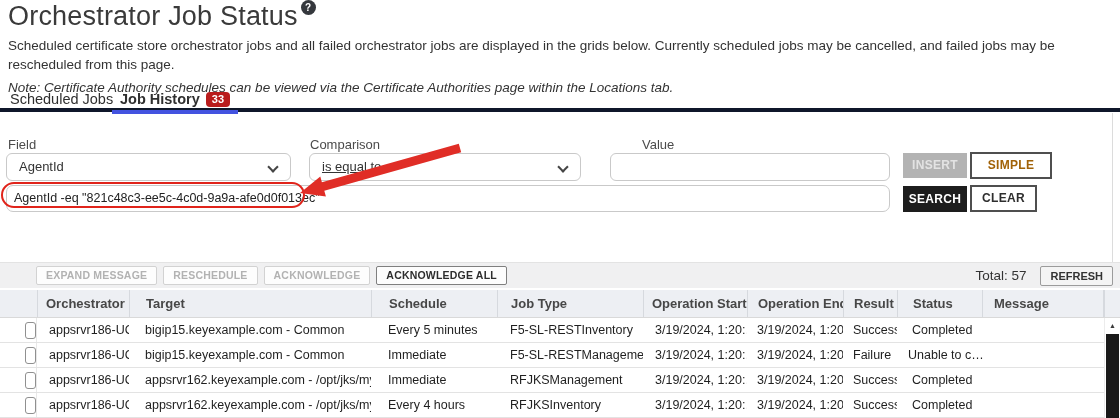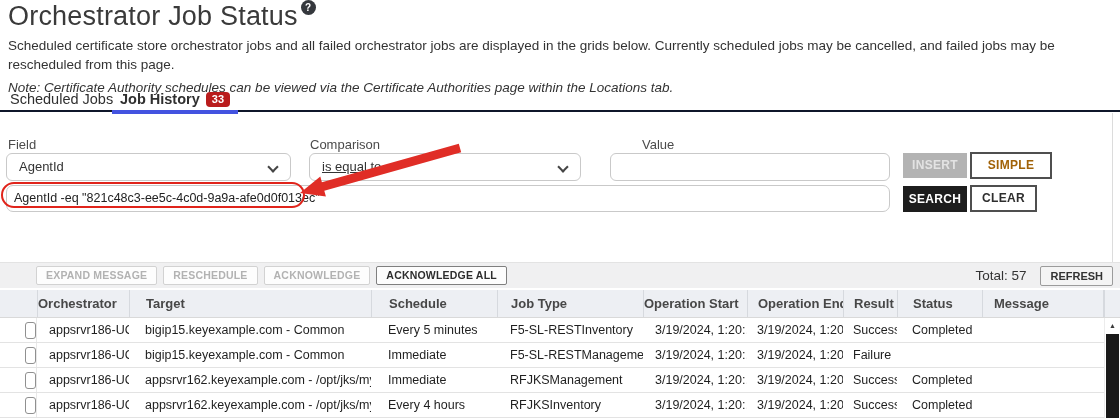--- a/index.html
+++ b/index.html
@@ -8,21 +8,21 @@
   .page { position:relative; width:1120px; height:418px; background:#fff; overflow:hidden; }
 
   
   .title { position:absolute; left:8px; top:0px; font-size:27px; font-weight:400; color:#3a3a3a; letter-spacing:.2px; }
   .help-badge { display:inline-block; vertical-align:14px; margin-left:3px; width:15px; height:15px; border-radius:50%;
     background:#35383d; color:#fff; font-size:10px; font-weight:bold; text-align:center; line-height:15px; }
   .desc { position:absolute; left:8px; top:36px; width:1098px; font-size:13.5px; line-height:19px; color:#333; }
   .note { position:absolute; left:8px; top:80px; width:1098px; font-size:13.5px; font-style:italic; color:#333; }
 
   
-  .tabbar { position:absolute; left:0; top:93px; width:1120px; height:19px; border-bottom:2px solid #0f172a; }
+  .tabbar { position:absolute; left:0; top:93px; width:1120px; height:19px; border-bottom:4px solid #0f172a; }
   .tab { position:absolute; top:-2px; font-size:14.5px; color:#2f2f2f; cursor:pointer; white-space:nowrap; }
   .tab-1 { left:10px; }
   .tab-2 { left:112px; padding:0 8px; font-weight:bold; }
   .tab-badge { display:inline-block; margin-left:6px; background:#b91c1c; color:#fff; font-size:11px; font-weight:bold;
     border-radius:4px; padding:1.5px 6px; vertical-align:1px; }
   .tab-underline { position:absolute; left:0; right:0; bottom:-7px; height:4px; background:#4353e0; }
 
   
   .filter-panel { position:absolute; left:0; top:113px; width:1120px; height:149px; }
   .panel-right-border { position:absolute; left:1112px; top:0; width:1px; height:149px; background:#dcdcdc; }
@@ -48,21 +48,21 @@
   .tbtn { height:19px; line-height:17px; font-size:10.5px; font-weight:bold; letter-spacing:.2px; padding:0 9px;
     border-radius:2px; margin-right:6px; white-space:nowrap; }
   .tbtn.disabled { background:#fdfdfd; border:1px solid #d2d2d2; color:#b2b2b2; }
   .tbtn.enabled  { background:#fdfdfd; border:1px solid #7f7f7f; color:#2d2d2d; cursor:pointer; }
   .grid-total { margin-left:auto; font-size:13.5px; color:#333; }
   .tbtn-refresh { margin:0 7px 0 14px; height:20px; line-height:18px; font-size:11px; font-weight:bold; padding:0 9px;
     background:#f4f4f4; border:1px solid #9b9b9b; border-radius:2px; color:#333; cursor:pointer; }
 
   .grid-head { position:absolute; left:0; top:28px; width:1120px; height:28px; background:#edeff3; display:flex;
     border-bottom:1px solid #d9d9d9; }
-  .hcell { font-size:13px; font-weight:bold; color:#474747; line-height:27px; padding-left:0; white-space:nowrap; overflow:hidden;
+  .hcell { font-size:13px; font-weight:bold; color:#474747; line-height:27px; padding-left:8px; white-space:nowrap; overflow:hidden;
     border-left:1px solid #d6d9de; cursor:pointer; }
   .hcell.first { border-left:none; }
   .hfill { flex:1; border-left:1px solid #d6d9de; }
 
   .grid-body { position:absolute; left:0; top:56px; width:1104px; height:100px; }
   .grow { display:flex; height:25px; border-bottom:1px solid #e3e3e3; background:#fff; }
   .gcell { font-size:12.5px; color:#1f1f1f; line-height:24px; padding-left:12px; white-space:nowrap; overflow:hidden; }
   .cb-cell { width:37px; border-right:1px solid #e8e8e8; display:flex; align-items:center; }
   .cb { width:17px; height:17px; margin-left:13px; border:1.5px solid #909090; border-radius:3px; background:#fff; cursor:pointer; }
   .w-orch{width:92px} .w-target{width:242px; padding-left:16px} .w-sched{width:126px; padding-left:17px}
@@ -171,20 +171,21 @@
         <div class="gcell cb-cell">
             <div class="cb"></div>
           </div>
         <div class="gcell w-orch">appsrvr186-UO-1</div>
         <div class="gcell w-target">bigip15.keyexample.com - Common</div>
         <div class="gcell w-sched">Immediate</div>
         <div class="gcell w-jobtype">F5-SL-RESTManagement</div>
         <div class="gcell w-opstart">3/19/2024, 1:20:…</div>
         <div class="gcell w-opend">3/19/2024, 1:20…</div>
         <div class="gcell w-result">Failure</div>
+        <div class="gcell w-msg">Unable to c…</div>
       </div>
       <div class="grow">
         <div class="gcell cb-cell">
             <div class="cb"></div>
           </div>
         <div class="gcell w-orch">appsrvr186-UO-1</div>
         <div class="gcell w-target">appsrvr162.keyexample.com - /opt/jks/mystore3.jks</div>
         <div class="gcell w-sched">Immediate</div>
         <div class="gcell w-jobtype">RFJKSManagement</div>
         <div class="gcell w-opstart">3/19/2024, 1:20:…</div>

